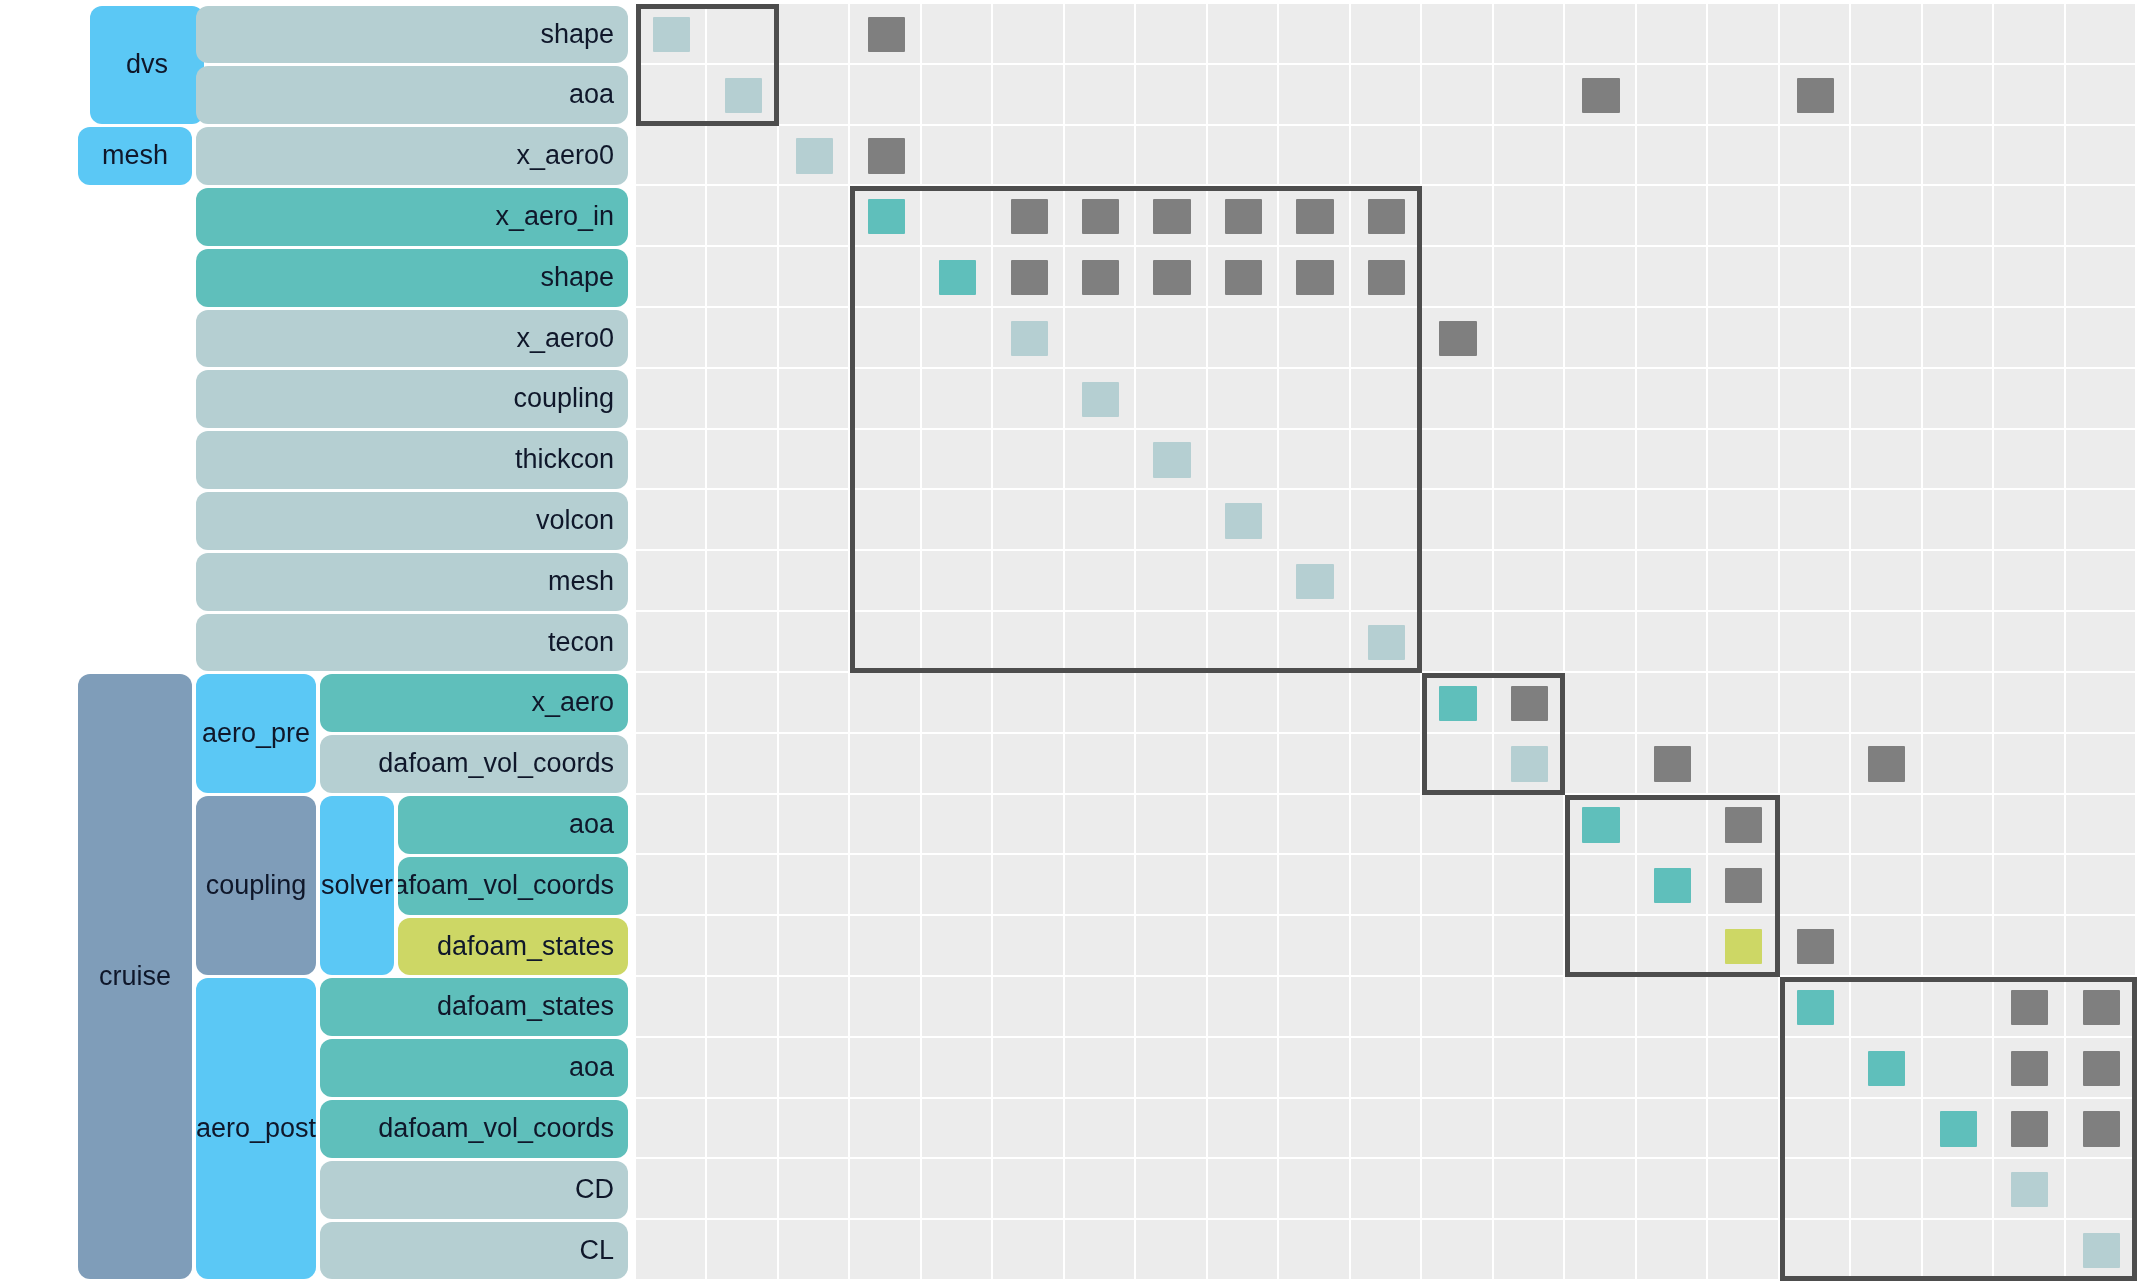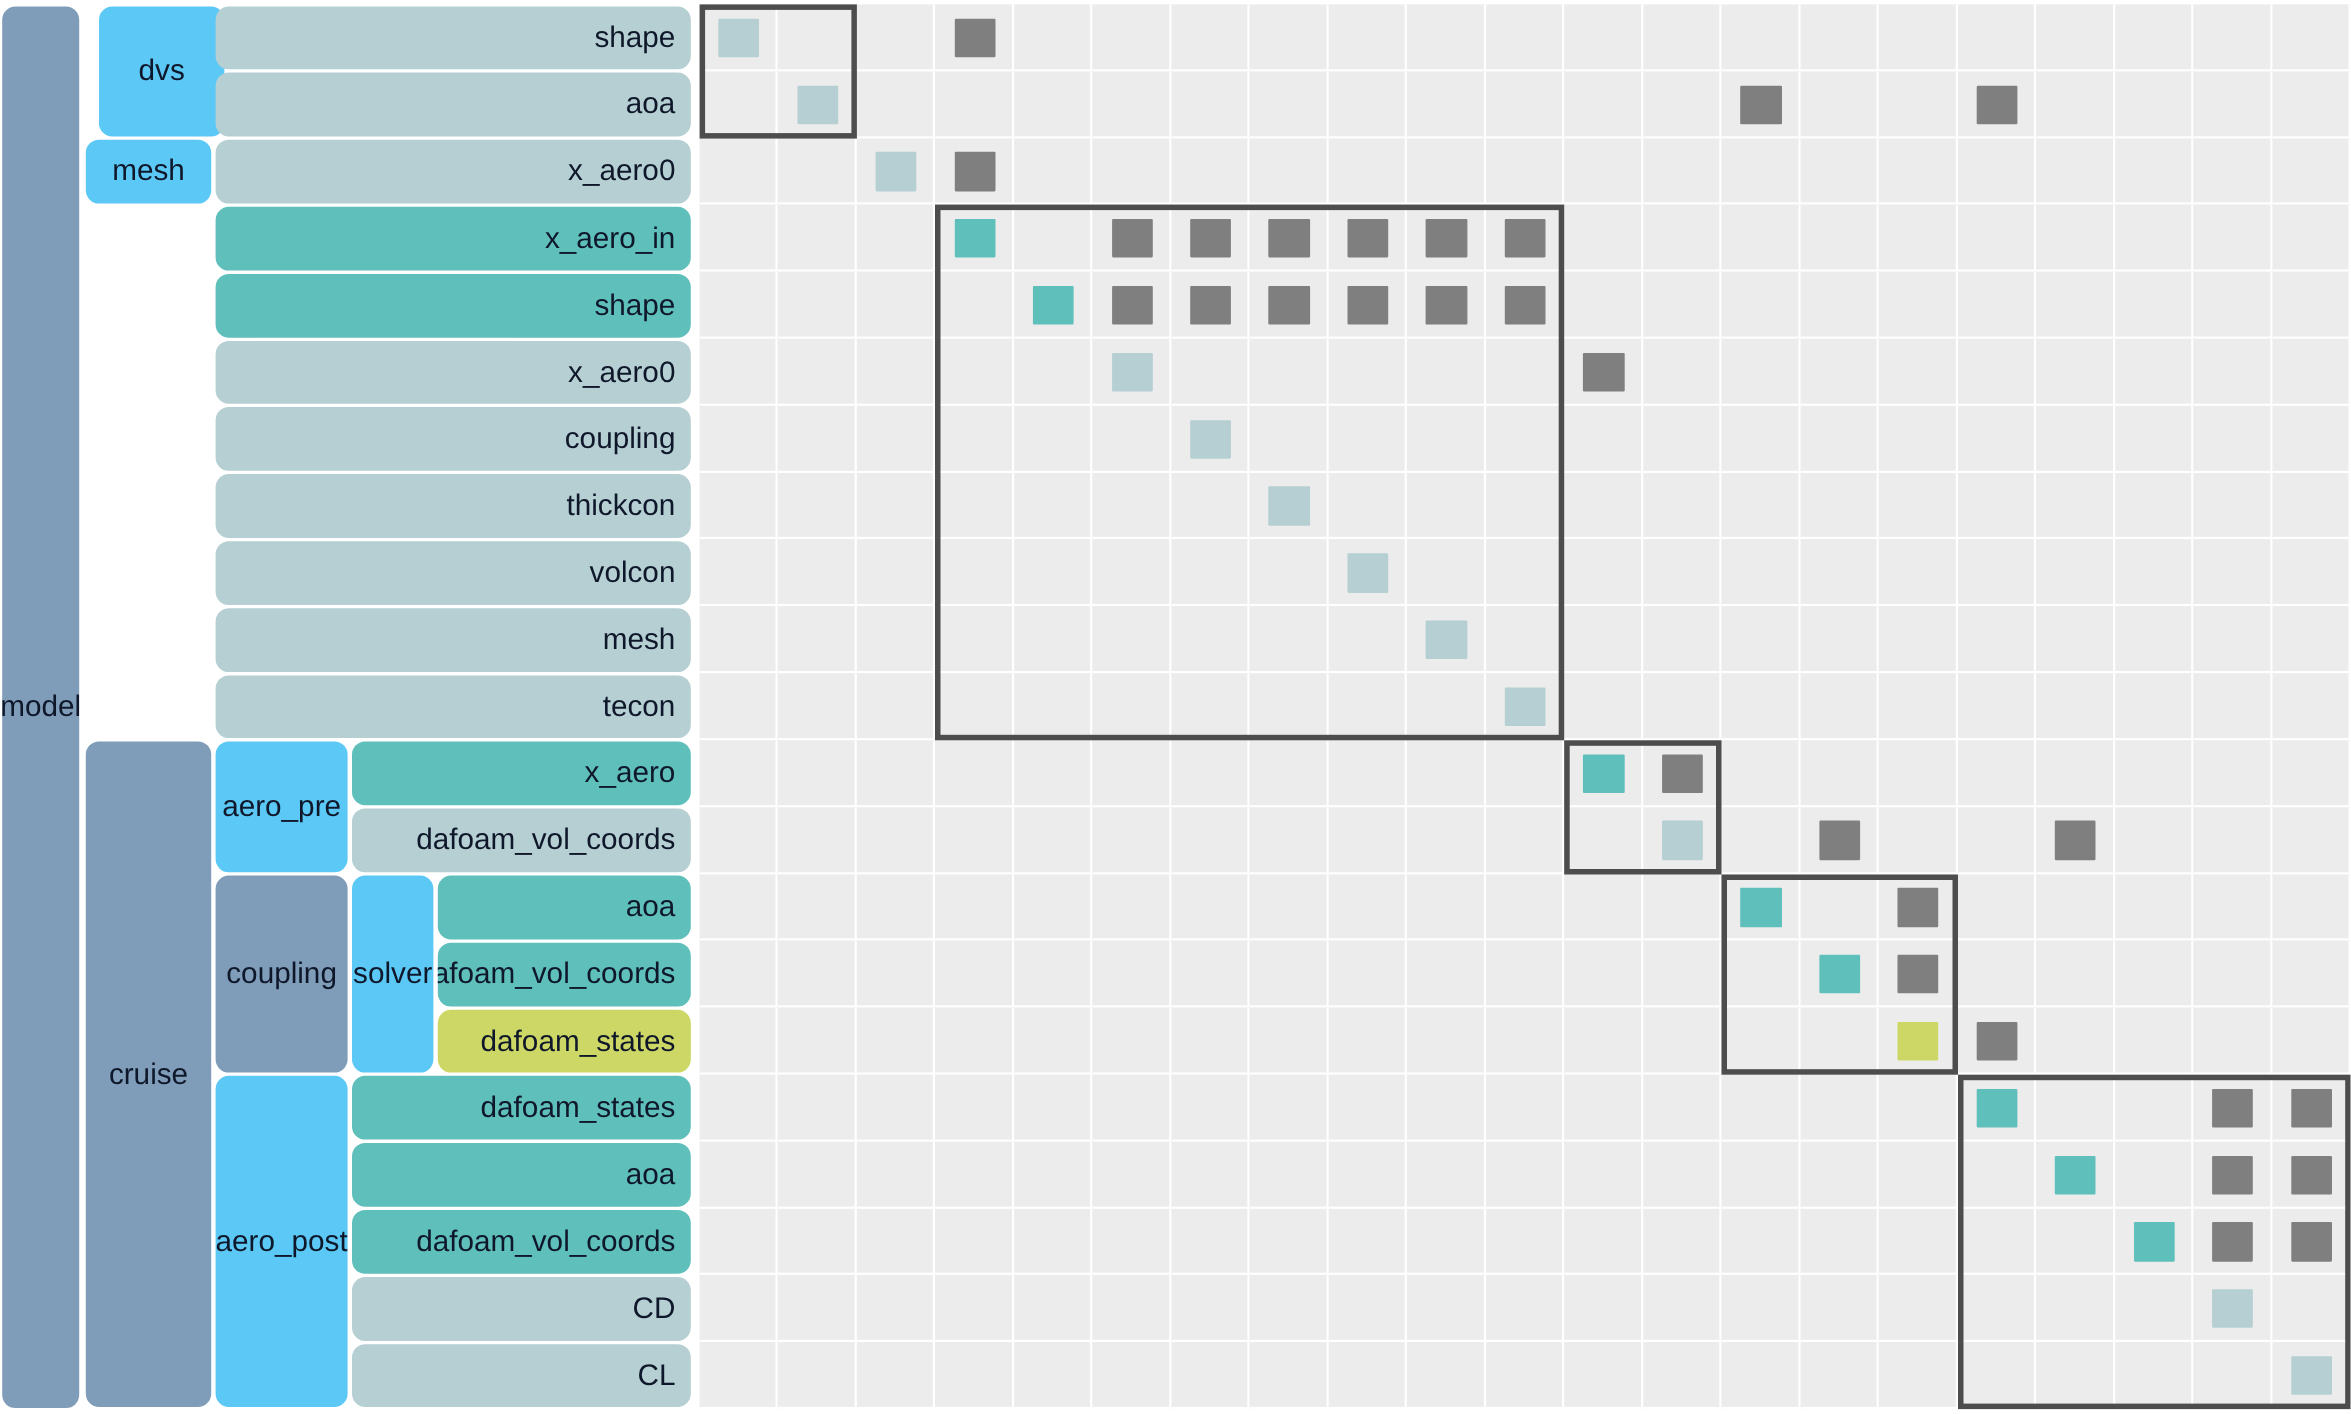--- a/index.html
+++ b/index.html
@@ -19,21 +19,20 @@
   .gcell{position:absolute;background:#ececec;box-sizing:border-box;
          border-right:2px solid #ffffff;border-bottom:2px solid #ffffff;}
   .gnode{position:absolute;border-radius:1px;}
   .gbox{position:absolute;border:5px solid #4d4d4d;box-sizing:border-box;background:transparent;}
 </style>
 </head>
 <body>
 
 <div id="root">
   <div id="tree">
-      <div class="cellbox ctr" style="left: 2px; top: 5.5px; width: 70px; height: 1274px; background: rgb(127, 157, 185);">model</div>
       <div class="cellbox ctr" style="left: 90px; top: 5.5px; width: 114px; height: 118.619px; background: rgb(91, 200, 245);">dvs</div>
       <div class="cellbox ctr" style="left: 78px; top: 127.119px; width: 114px; height: 57.8095px; background: rgb(91, 200, 245);">mesh</div>
       <div class="cellbox ctr" style="left: 78px; top: 674.405px; width: 114px; height: 605.095px; background: rgb(127, 157, 185);">cruise</div>
       <div class="cellbox ctr" style="left: 196px; top: 796.024px; width: 120px; height: 179.429px; background: rgb(127, 157, 185);">coupling</div>
       <div class="cellbox ctr" style="left: 196px; top: 674.405px; width: 120px; height: 118.619px; background: rgb(91, 200, 245);">aero_pre</div>
       <div class="cellbox ctr" style="left: 196px; top: 978.452px; width: 120px; height: 301.048px; background: rgb(91, 200, 245);">aero_post</div>
       <div class="cellbox ctr" style="left: 320px; top: 796.024px; width: 74px; height: 179.429px; background: rgb(91, 200, 245);">solver</div>
       <div class="cellbox rgt" style="left: 196px; top: 5.5px; width: 432px; height: 57.8095px; background: rgb(181, 207, 210);">shape</div>
       <div class="cellbox rgt" style="left: 196px; top: 66.3095px; width: 432px; height: 57.8095px; background: rgb(181, 207, 210);">aoa</div>
       <div class="cellbox rgt" style="left: 196px; top: 127.119px; width: 432px; height: 57.8095px; background: rgb(181, 207, 210);">x_aero0</div>

